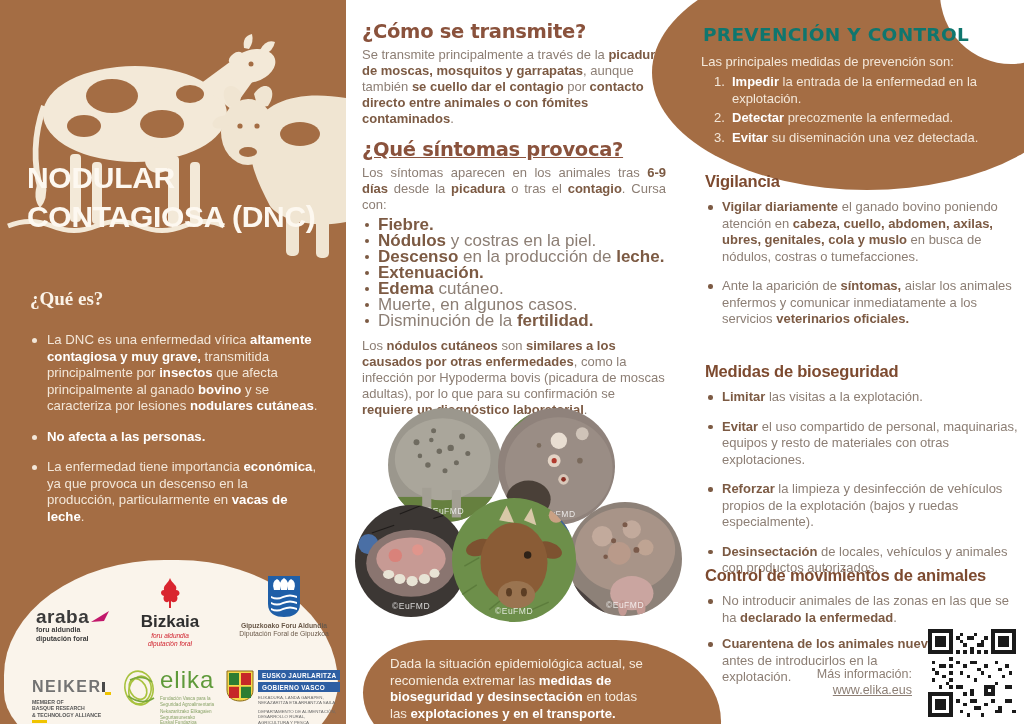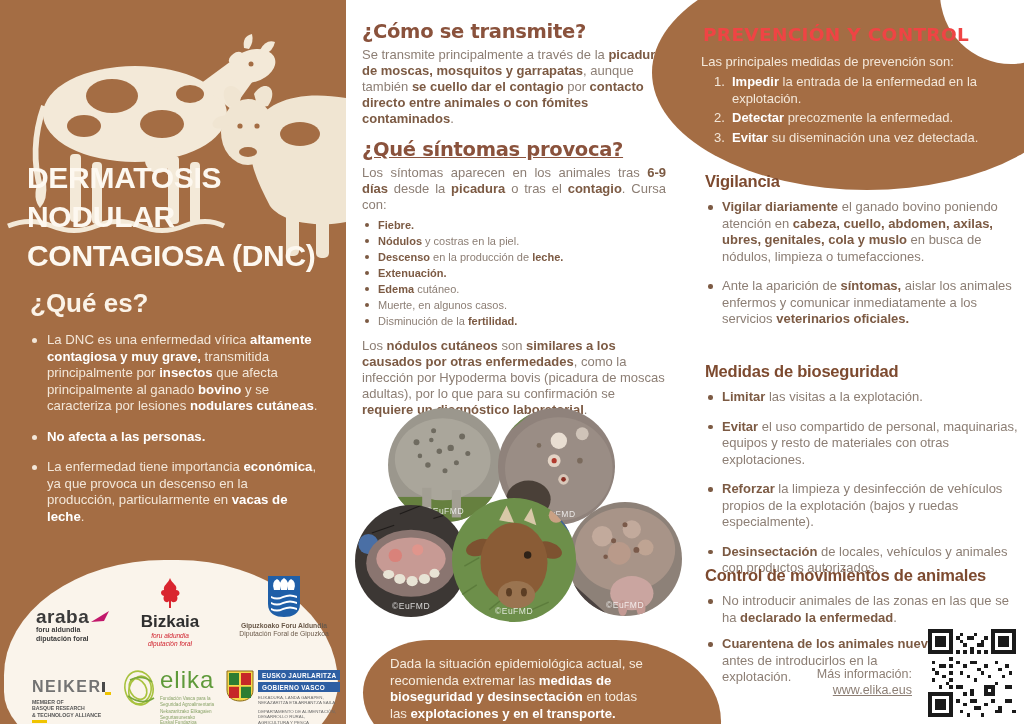--- a/index.html
+++ b/index.html
@@ -6,22 +6,22 @@
   body{width:1024px;height:724px;position:relative;overflow:hidden;background:#ffffff;
        font-family:"Liberation Sans",sans-serif;}
   .b{font-weight:700;}
   
   .col-left{position:absolute;left:0;top:0;width:346px;height:724px;background:#a46d44;overflow:hidden;}
   .col-mid{position:absolute;left:346px;top:0;width:339px;height:580px;background:#ffffff;}
   
   .cow-art{position:absolute;left:0;top:14px;width:346px;height:250px;}
   .title{position:absolute;left:27px;top:158px;width:315px;color:#fdf8f0;
          font-size:30px;font-weight:800;line-height:39px;letter-spacing:-0.3px;}
-  .que-es-h{position:absolute;left:30px;top:288px;font-size:26px;font-weight:700;color:#fbf3e8;
-            font-family:Liberation Sans, sans-serif;}
+  .que-es-h{position:absolute;left:30px;top:288px;font-size:19px;font-weight:700;color:#fbf3e8;
+            font-family:Liberation Serif, serif;}
   .left-bullets{position:absolute;left:30px;top:332px;width:288px;color:#f3e7d9;
                 font-size:13.2px;line-height:16.5px;list-style:none;margin:0;padding:0;}
   .left-bullets li{position:relative;padding-left:17px;margin-bottom:14px;}
   .left-bullets li::before{content:'';position:absolute;left:2px;top:6px;width:5px;height:5px;
                 border-radius:50%;background:#f3e7d9;}
   .on-brown .b{color:#ffffff;}
   
   .logo-blob{position:absolute;left:4px;top:560px;width:334px;height:214px;background:#faf4eb;
              border-radius:50% 50% 48% 52% / 56% 60% 44% 40%;}
   .logo{position:absolute;}
@@ -39,38 +39,38 @@
            padding:1.5px 4px;line-height:7px;white-space:nowrap;}
   .gov-sub{font-size:4.4px;color:#6b6b6b;line-height:5.4px;margin-top:3px;}
   
   .mid-content{position:absolute;left:16px;top:20px;width:304px;}
   .mid-h{font-family:"DejaVu Sans",sans-serif;font-size:19.5px;font-weight:700;color:#8a523c;
          margin:0 0 4px 0;letter-spacing:-0.3px;}
   .mid-h2{text-decoration:underline;}
   .mid-p{font-size:13px;line-height:16px;color:#8c7e74;margin:0 0 4px 0;}
   .on-white .b{color:#7c5a43;}
   .just{text-align:justify;}
-  .sym{list-style:none;margin:3px 0 9px 0;padding:0;font-size:11px;line-height:16px;color:#8c7e74;}
+  .sym{list-style:none;margin:3px 0 9px 0;padding:0;font-size:17px;line-height:16px;color:#8c7e74;}
   .sym li{position:relative;padding-left:16px;}
   .sym li::before{content:'';position:absolute;left:3px;top:6px;width:4px;height:4px;
                   border-radius:50%;background:#7c5a43;}
   .photos{position:absolute;left:346px;top:408px;width:339px;height:230px;}
   .pc{position:absolute;border-radius:50%;overflow:hidden;}
   .pc svg{display:block;width:100%;height:100%;}
   .wm{position:absolute;left:0;right:0;bottom:6px;text-align:center;color:rgba(255,255,255,0.78);
       font-size:8.5px;letter-spacing:0.5px;}
   .mid-blob{position:absolute;left:363px;top:640px;width:358px;height:110px;background:#a46d44;
             border-radius:70px 110px 0 70px / 55px 85px 0 60px;}
   .mid-blob-text{position:absolute;left:27px;top:16px;width:262px;color:#f6ecdf;
                  font-size:13.2px;line-height:16.5px;}
   
   .right-blob{position:absolute;left:652px;top:-45px;width:430px;height:235px;background:#a46d44;}
   .right-blob{border-radius:50%;}
   .notch{position:absolute;left:940px;top:-78px;width:142px;height:142px;background:#ffffff;border-radius:50%;}
-  .prev-h{position:absolute;left:703px;top:24px;width:300px;color:#ef4444;
+  .prev-h{position:absolute;left:703px;top:24px;width:300px;color:#0f766e;
           font-family:"DejaVu Sans",sans-serif;font-size:18.5px;font-weight:700;letter-spacing:0.3px;}
   .prev-intro{position:absolute;left:701px;top:54px;width:305px;color:#f3e7d9;font-size:13px;line-height:16px;}
   .prev-ol{position:absolute;left:714px;top:74px;width:296px;color:#f3e7d9;font-size:13px;line-height:16.5px;
            list-style:none;margin:0;padding:0;counter-reset:n;}
   .prev-ol li{position:relative;padding-left:18px;margin-bottom:3px;counter-increment:n;}
   .prev-ol li::before{content:counter(n) ".";position:absolute;left:0;top:0;}
   .rsec{position:absolute;width:314px;}
   .right-h{font-size:16.5px;font-weight:700;color:#7d4a2f;margin:0 0 8px 0;letter-spacing:-0.2px;}
   .rb{list-style:none;margin:0;padding:0;font-size:13px;line-height:16.5px;color:#8c7e74;}
   .rb li{position:relative;padding-left:17px;margin-bottom:13px;}
@@ -141,21 +141,20 @@
           <circle cx="240" cy="112" r="2.6"></circle>
           <circle cx="257" cy="112" r="2.6"></circle>
           <ellipse cx="248" cy="138" rx="9" ry="5"></ellipse>
           <ellipse cx="300" cy="120" rx="20" ry="12"></ellipse>
         </g>
       </g>
     </svg>
   </div>
 
   <div class="title">
-    <div>DERMATOSIS</div>
     <div>NODULAR</div>
     <div>CONTAGIOSA (DNC)</div>
   </div>
 
   <div class="que-es-h">¿Qué es?</div>
 
   <ul class="left-bullets">
     <li><span>La DNC es una enfermedad vírica </span><span class="b">altamente contagiosa y muy grave,</span><span> transmitida principalmente por </span><span class="b">insectos</span><span> que afecta principalmente al ganado </span><span class="b">bovino</span><span> y se caracteriza por lesiones </span><span class="b">nodulares cutáneas</span><span>.</span></li>
     <li><span class="b">No afecta a las personas.</span></li>
     <li><span>La enfermedad tiene importancia </span><span class="b">económica</span><span>, ya que provoca un descenso en la producción, particularmente en </span><span class="b">vacas de leche</span><span>.</span></li>
@@ -398,21 +397,21 @@
 <div class="prev-intro">Las principales medidas de prevención son:</div>
 <ol class="prev-ol on-brown">
   <li><span class="b">Impedir</span><span> la entrada de la enfermedad en la explotación.</span></li>
   <li><span class="b">Detectar</span><span> precozmente la enfermedad.</span></li>
   <li><span class="b">Evitar</span><span> su diseminación una vez detectada.</span></li>
 </ol>
 
 <div class="rsec on-white" style="left:705px;top:172px;">
   <h3 class="right-h">Vigilancia</h3>
   <ul class="rb">
-    <li><span class="b">Vigilar diariamente</span><span> el ganado bovino poniendo atención en </span><span class="b">cabeza, cuello, abdomen, axilas, ubres, genitales, cola y muslo</span><span> en busca de nódulos, limpieza o tumefacciones.</span></li>
+    <li><span class="b">Vigilar diariamente</span><span> el ganado bovino poniendo atención en </span><span class="b">cabeza, cuello, abdomen, axilas, ubres, genitales, cola y muslo</span><span> en busca de nódulos, costras o tumefacciones.</span></li>
     <li><span>Ante la aparición de </span><span class="b">síntomas,</span><span> aislar los animales enfermos y comunicar inmediatamente a los servicios </span><span class="b">veterinarios oficiales.</span></li>
   </ul>
 </div>
 
 <div class="rsec on-white" style="left:705px;top:362px;">
   <h3 class="right-h">Medidas de bioseguridad</h3>
   <ul class="rb">
     <li><span class="b">Limitar</span><span> las visitas a la explotación.</span></li>
     <li><span class="b">Evitar</span><span> el uso compartido de personal, maquinarias, equipos y resto de materiales con otras explotaciones.</span></li>
     <li><span class="b">Reforzar</span><span> la limpieza y desinfección de vehículos propios de la explotación (bajos y ruedas especialmente).</span></li>

